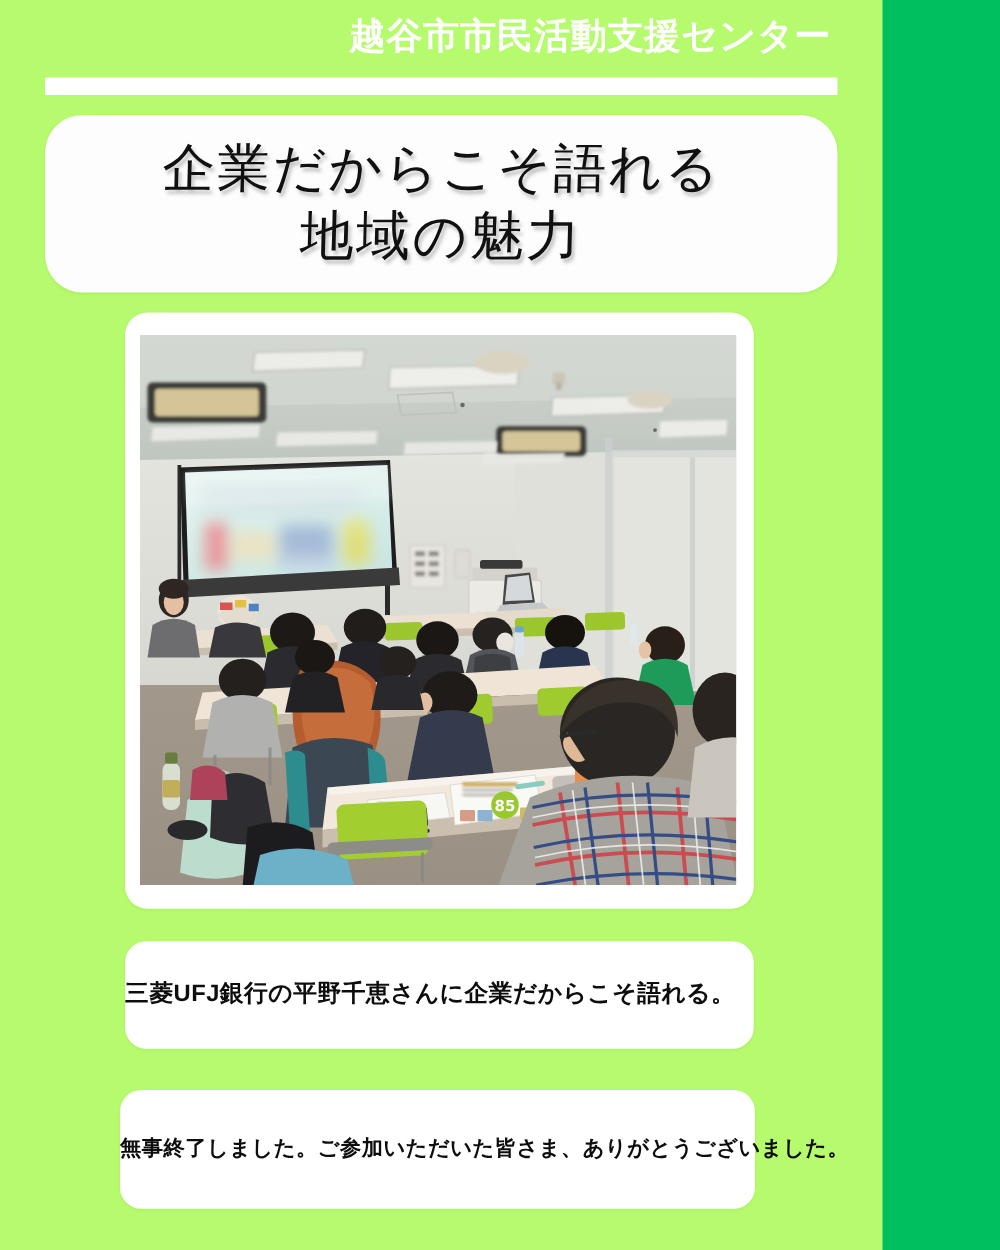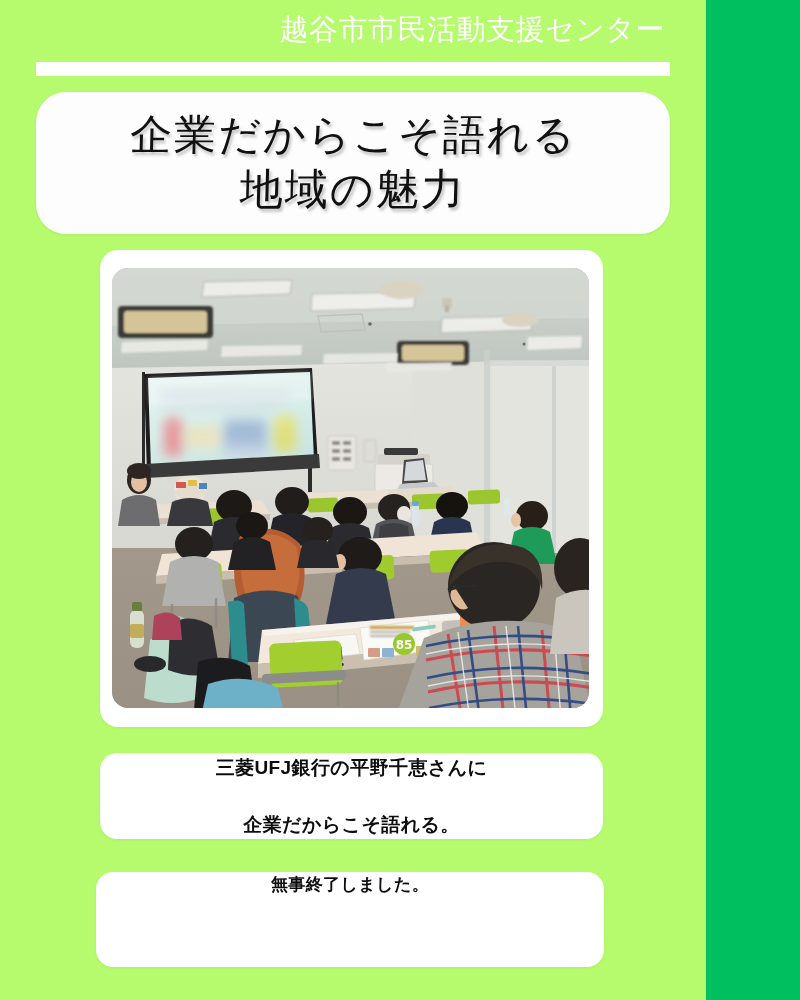--- a/index.html
+++ b/index.html
@@ -42,21 +42,21 @@
     left: 0;
     top: 14px;
     width: 668px;
     text-align: right;
     padding-right: 3px;
   }
   .header-title {
     display: inline-block;
     color: #ffffff;
     font-size: 29px;
-    font-weight: 400;
+    font-weight: 700;
     letter-spacing: 0.5px;
     line-height: 1.1;
     white-space: nowrap;
   }
 
   .header-rule {
     position: absolute;
     left: 36px;
     top: 62px;
     width: 634px;
@@ -104,35 +104,34 @@
     background: #ffffff;
     border-radius: 18px;
     box-shadow: 0 1px 3px rgba(0,0,0,0.05);
   }
   .photo {
     position: absolute;
     left: 12px;
     top: 18px;
     width: 477px;
     height: 440px;
-    border-radius: 16px;
+    border-radius: 0;
     overflow: hidden;
     background: #cfd3cc;
   }
   .photo svg { display: block; width: 100%; height: 100%; }
 
   
   .caption-card {
     position: absolute;
     background: #ffffff;
     border-radius: 17px;
     display: flex;
-    flex-direction: column;
     align-items: center;
-    justify-content: space-between;
+    justify-content: flex-start;
     box-shadow: 0 1px 3px rgba(0,0,0,0.05);
   }
   .caption-card.c1 { left: 100px; top: 753px; width: 503px; height: 86px; }
   .caption-card.c2 { left: 96px; top: 872px; width: 508px; height: 95px; }
 
   .caption-line {
     color: #0d0d0d;
     font-size: 19px;
     font-weight: 700;
     line-height: 1.55;
@@ -512,15 +511,16 @@
     </div>
   </div>
 
   <div class="caption-card c1">
     <div class="caption-line">三菱UFJ銀行の平野千恵さんに</div>
     <div class="caption-line">企業だからこそ語れる。</div>
   </div>
 
   <div class="caption-card c2">
     <div class="caption-line">無事終了しました。</div>
+    <div class="caption-line">ご参加いただいた皆さま、ありがとうございました。</div>
   </div>
 
 </div>
 
 </body></html>

